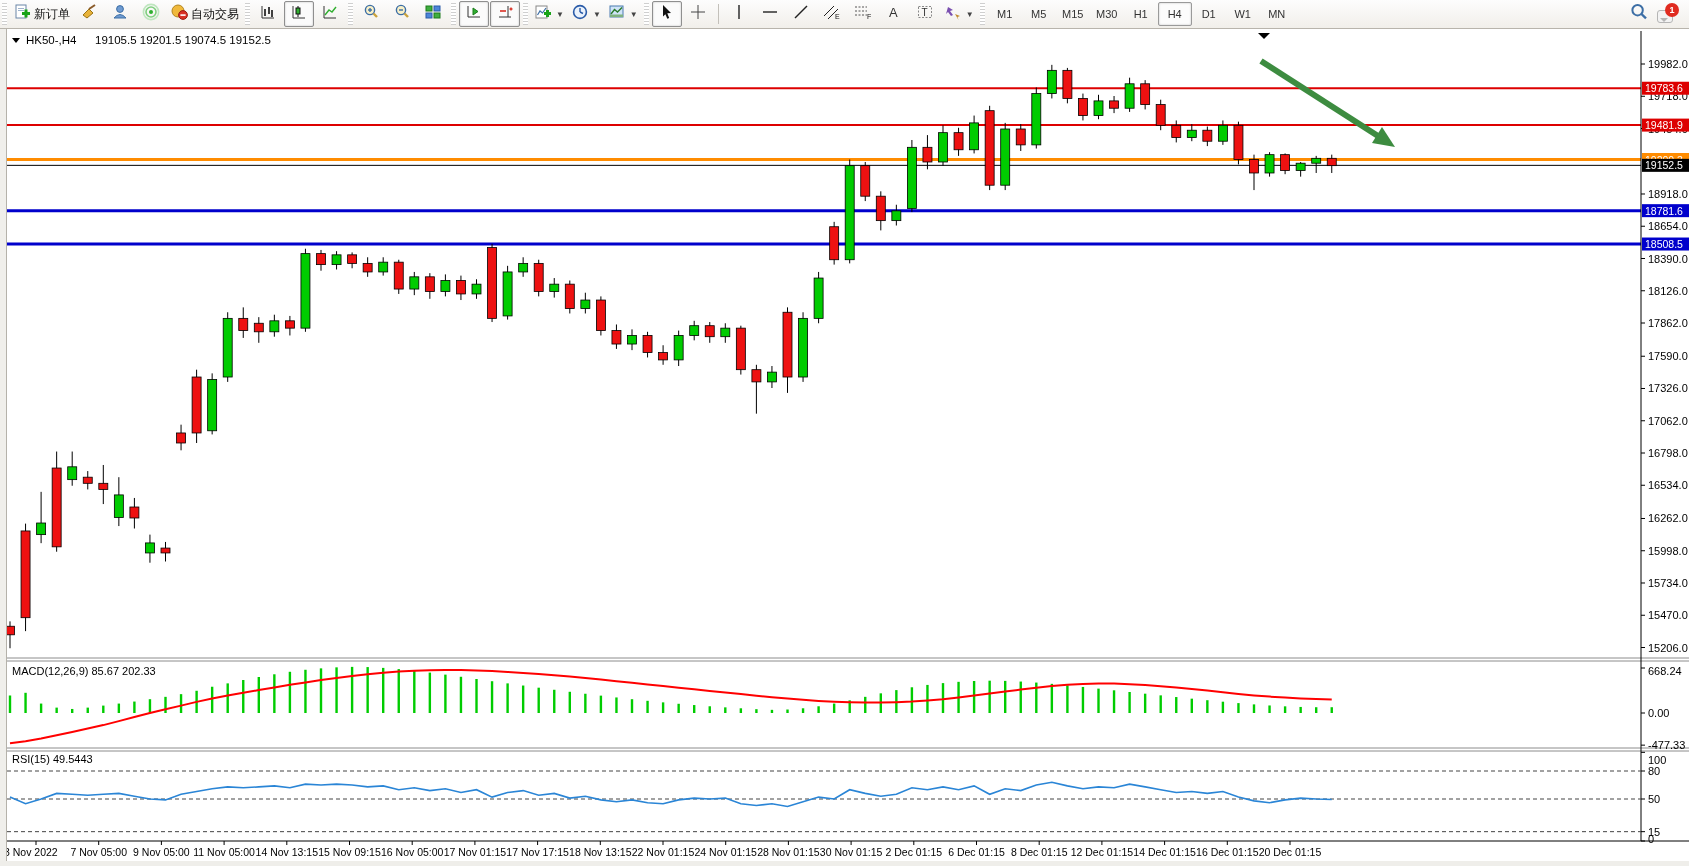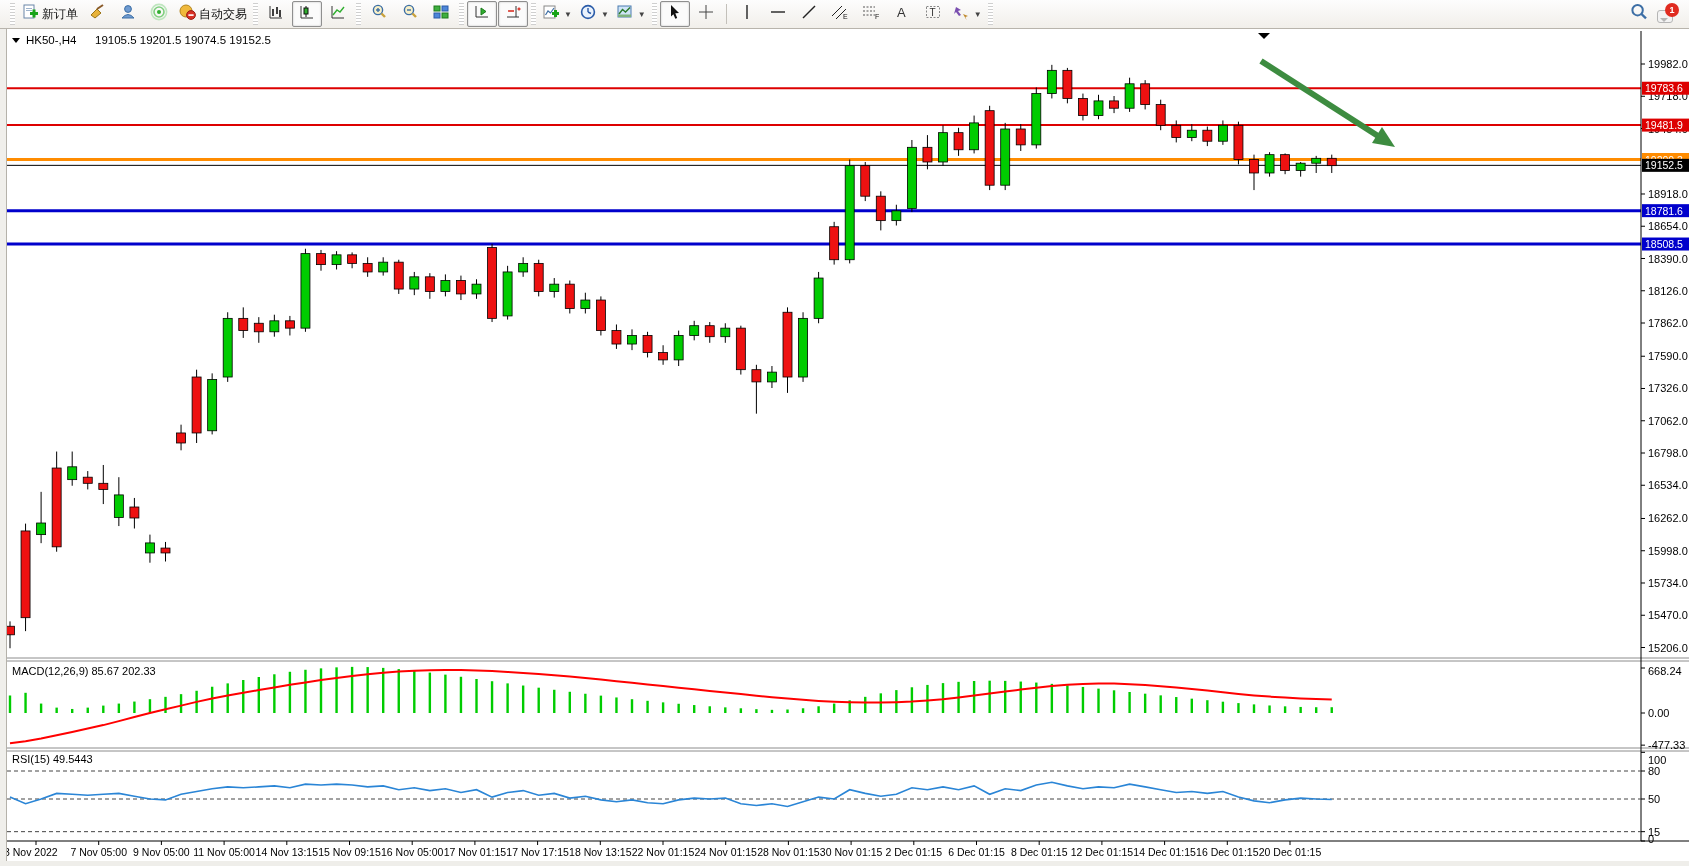--- a/index.html
+++ b/index.html
@@ -1,21 +1,21 @@
 <!DOCTYPE html>
 <html><head>
 <meta charset="utf-8">
 <style>
   html,body{margin:0;padding:0;background:#d8d8d8;}
   #app{position:relative;width:1689px;height:866px;background:#ffffff;overflow:hidden;
        font-family:"Liberation Sans",sans-serif;-webkit-font-smoothing:antialiased;}
   
   #toolbar{position:absolute;left:0;top:0;width:1689px;height:29px;
     background:linear-gradient(#fdfdfd,#f1efea);border-bottom:1px solid #b8b4ac;
-    display:flex;align-items:center;gap:1px;padding-left:8px;box-sizing:border-box;z-index:5;}
+    display:flex;align-items:center;gap:1px;padding-left:0;box-sizing:border-box;z-index:5;}
   .tb-btn{height:24px;min-width:24px;display:flex;align-items:center;justify-content:center;
     border:1px solid transparent;border-radius:2px;padding:0 2px;gap:3px;}
   .tb-btn.sel{border:1px solid #8f8f8f;background:#fbfbfb;box-shadow:inset 0 0 2px #bbb;}
   .tb-sep{width:1px;height:20px;background:#c3c0ba;margin:0 4px;}
   .tb-grip{width:5px;height:22px;margin:0 2px;
     background:repeating-linear-gradient(180deg,#cfcfcf 0 1px,#fff 1px 3px);}
   .tb-label{font-size:12px;color:#111;white-space:nowrap;}
   .tf-btn{height:22px;min-width:26px;display:flex;align-items:center;justify-content:center;
     font-size:11px;color:#333;border:1px solid transparent;border-radius:2px;padding:0 3px;}
   .tf-btn.sel{border:1px solid #9a9a9a;background:#fcfcfc;box-shadow:inset 0 0 2px #bbb;}
@@ -276,20 +276,31 @@
     </div>
     <div class="tb-btn">
       <span><svg width="18" height="18">
             <path d="M4 4 l5 3 -3 1 3 4 -2 1 -3 -4 -2 2 Z" fill="#7a4fb0"></path>
             <path d="M11 11 l5 2 -2.5 1 1 3 z" fill="#c08a2e"></path>
           </svg></span>
       <span class="dd">▼</span>
     </div>
 
     <div class="tb-grip"></div>
+    <div id="tf-group" style="display: flex;">
+        <div class="tf-btn">M1</div>
+        <div class="tf-btn">M5</div>
+        <div class="tf-btn">M15</div>
+        <div class="tf-btn">M30</div>
+        <div class="tf-btn">H1</div>
+        <div class="tf-btn sel">H4</div>
+        <div class="tf-btn">D1</div>
+        <div class="tf-btn">W1</div>
+        <div class="tf-btn">MN</div>
+      </div>
 
     <div id="tb-right">
       <span>
         <svg width="20" height="20">
             <circle cx="8.6" cy="8.2" r="5.2" fill="none" stroke="#3c6ea5" stroke-width="2"></circle>
             <line x1="12.4" y1="12" x2="17" y2="16.4" stroke="#3c6ea5" stroke-width="2.4"></line>
           </svg>
       </span>
       <span id="badge">
         <span class="bubble"></span>

